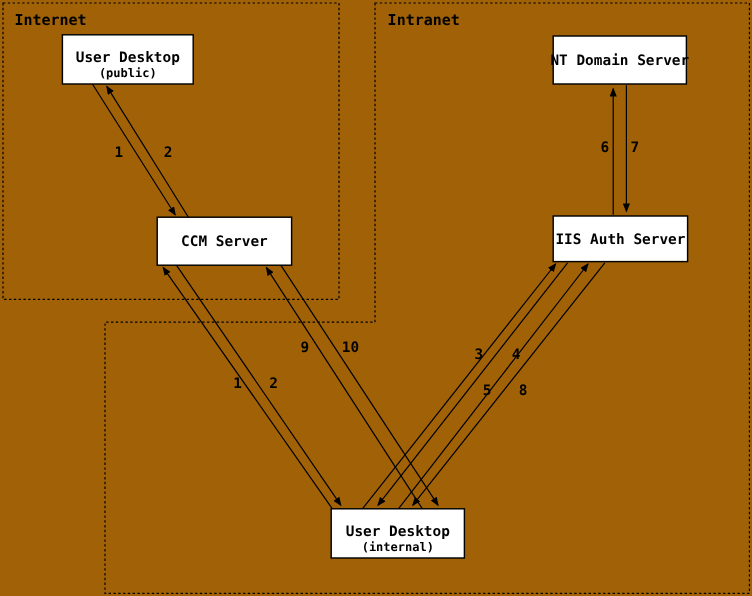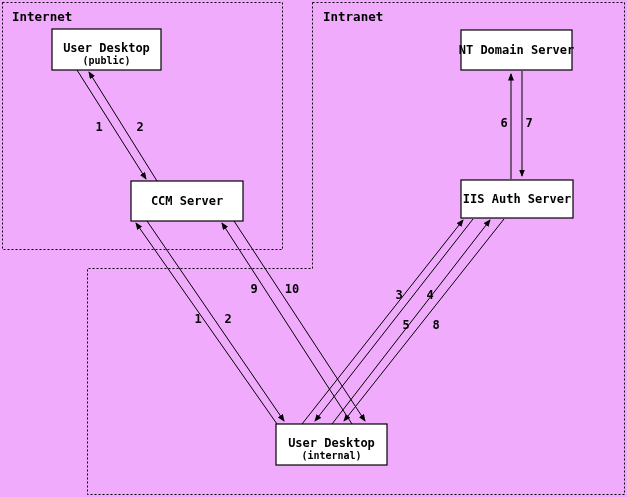--- a/index.html
+++ b/index.html
@@ -4,21 +4,21 @@
 <style>
   html, body {
     margin: 0;
     padding: 0;
     background: #ffffff;
   }
   .stage {
     position: relative;
     width: 627px;
     height: 497px;
-    background: #f0abfc;
+    background: #a16207;
     overflow: hidden;
   }
   svg { display: block; }
   text {
     fill: #000000;
     font-family: "DejaVu Sans Mono", "Liberation Mono", monospace;
     font-weight: bold;
   }
   .zone-label  { font-size: 12.5px; }
   .node-title  { font-size: 12px; text-anchor: middle; }

